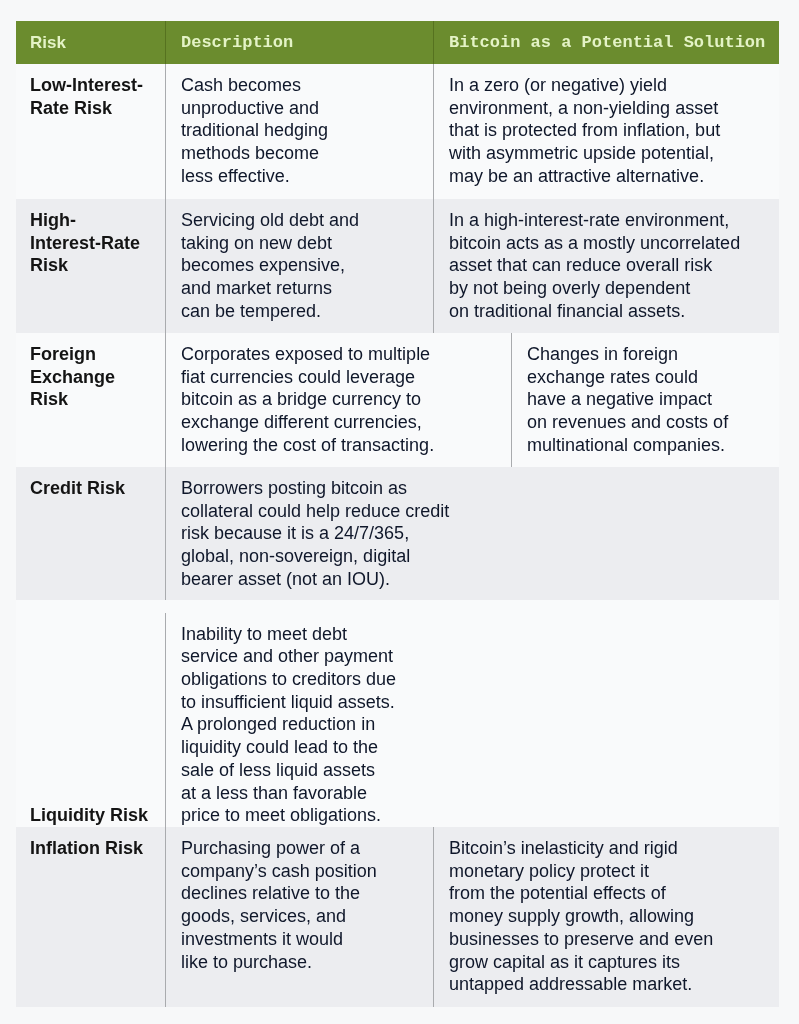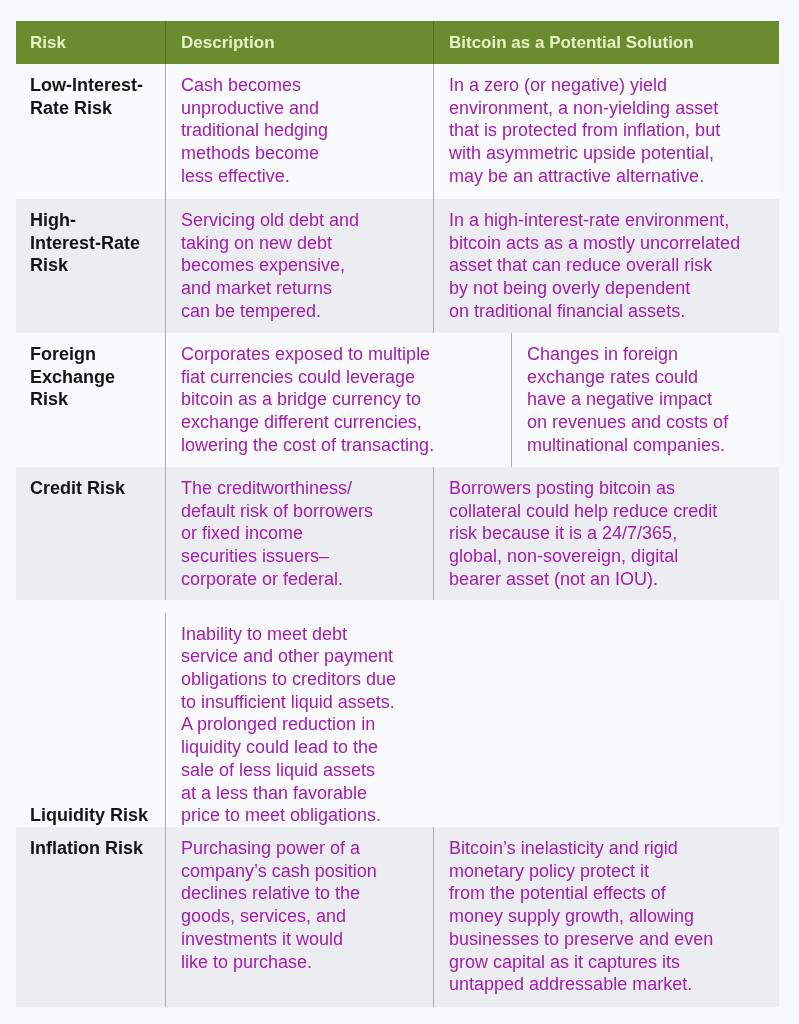--- a/index.html
+++ b/index.html
@@ -40,32 +40,33 @@
       height: 43px;
     }
     .header .cell {
       color: #e4f3c6;
       font-weight: bold;
       font-size: 17px;
       line-height: 43px;
     }
     .header .c2, .header .c3 {
       border-left: 1.5px solid #56721f;
+      font-family: Liberation Mono, monospace;
     }
 
     .body-row .cell {
       padding-top: 10px;
       white-space: pre-line;
     }
     .body-row .c1 {
       font-weight: bold;
       color: #141414;
     }
     .body-row .c2, .body-row .c3 {
-      color: #a21caf;
+      color: #0f172a;
     }
     .row.white { background: #f9fafb; }
     .row.gray  { background: #ecedf0; }
 
     .r1 { height: 135px; }
     .r2 { height: 134px; }
     .r3 { height: 134px; }
     .r4 { height: 133px; }
     .r5 { height: 227px; align-items: flex-end; }
     .r6 { height: 180px; }
@@ -122,25 +123,20 @@
 lowering the cost of transacting.</div>
     <div class="cell c2">Changes in foreign
 exchange rates could
 have a negative impact
 on revenues and costs of
 multinational companies.</div>
   </div>
 
   <div class="row body-row gray r4">
     <div class="cell c1">Credit Risk</div>
-    <div class="cell c2">The creditworthiness/
-default risk of borrowers
-or fixed income
-securities issuers–
-corporate or federal.</div>
     <div class="cell c3">Borrowers posting bitcoin as
 collateral could help reduce credit
 risk because it is a 24/7/365,
 global, non-sovereign, digital
 bearer asset (not an IOU).</div>
   </div>
 
   <div class="row body-row white r5">
     <div class="cell c1">Liquidity Risk</div>
     <div class="cell c2">Inability to meet debt

